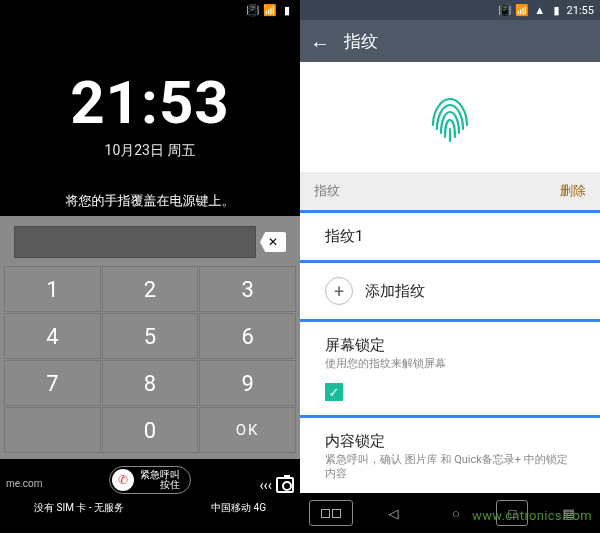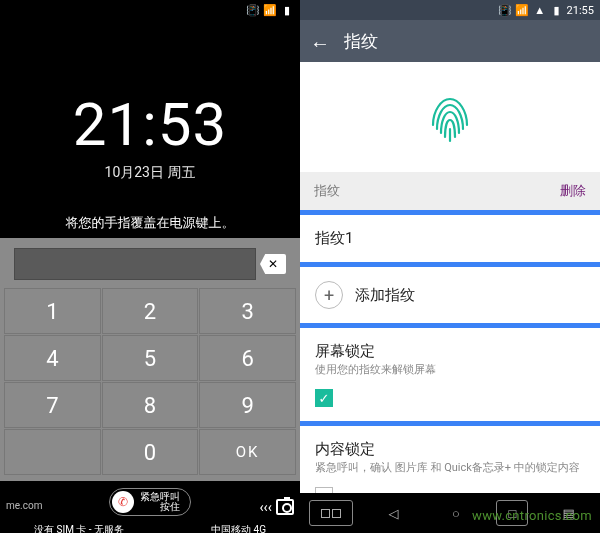--- a/index.html
+++ b/index.html
@@ -4,21 +4,21 @@
 <style>
   *{box-sizing:border-box;margin:0;padding:0;font-family:-apple-system,BlinkMacSystemFont,"Segoe UI",Roboto,sans-serif}
   body{background:#fff;width:600px;height:533px;overflow:hidden;position:relative}
   .wrap{display:flex;width:600px;height:533px}
   .phone{width:300px;height:533px;position:relative;overflow:hidden}
   .left{background:#000;color:#fff}
   .right{background:#f2f2f2;color:#222}
   .status{height:20px;display:flex;align-items:center;justify-content:flex-end;gap:3px;padding:0 6px;font-size:11px}
   .status .ico{width:14px;height:14px;display:inline-flex;align-items:center;justify-content:center}
   
-  .clock{text-align:center;margin-top:69px;font-weight:400;font-size:60px;letter-spacing:1px}
+  .clock{text-align:center;margin-top:47px;font-weight:700;font-size:60px;letter-spacing:1px}
   .date{text-align:center;font-size:14px;margin-top:4px;opacity:.9}
   .hint{text-align:center;font-size:13px;margin-top:32px;margin-bottom:6px}
   .keypad{background:#8a8a8a;padding:10px 0 6px}
   .pinrow{display:flex;align-items:center;justify-content:center;gap:4px;margin:0 14px 8px}
   .pinbox{flex:1;height:32px;background:#5a5a5a;border:1px solid #4a4a4a}
   .bksp{width:26px;height:20px;background:#fff;color:#000;display:flex;align-items:center;justify-content:center;font-size:12px;border-radius:2px;clip-path:polygon(20% 0,100% 0,100% 100%,20% 100%,0 50%)}
   .digits{display:grid;grid-template-columns:repeat(3,1fr);gap:1px;margin:0 4px}
   .key{height:46px;display:flex;align-items:center;justify-content:center;font-size:22px;color:#fff;background:#8a8a8a;border:1px solid #777}
   .key.ok{font-size:15px;letter-spacing:2px}
   .bottombar{height:38px;display:flex;align-items:center;justify-content:center;gap:0;position:relative;margin-top:2px}
@@ -32,22 +32,22 @@
   .cam::after{content:"";position:absolute;top:2px;left:4px;width:6px;height:6px;border:2px solid #fff;border-radius:50%}
   .carrier{display:flex;justify-content:space-between;font-size:10px;padding:2px 34px}
   
   .right .status{color:#fff;background:#3a4452}
   .hdr{background:#4f5866;color:#fff;height:42px;display:flex;align-items:center;gap:14px;padding:0 10px;font-size:17px}
   .hdr .arrow{font-size:20px}
   .fparea{background:#fff;height:110px;display:flex;align-items:center;justify-content:center}
   .fp{width:54px;height:64px;position:relative}
   .fp svg{width:100%;height:100%}
   .section{background:#eee;display:flex;align-items:center;justify-content:space-between;padding:10px 14px;font-size:13px;color:#7a7a7a}
-  .section .del{color:#701a75}
-  .row{background:#fff;padding:14px 15px;font-size:15px;border-top:5px solid #3b82f6;display:flex;align-items:center;gap:12px}
+  .section .del{color:#a16207}
+  .row{background:#fff;padding:14px 25px;font-size:15px;border-top:3px solid #3b82f6;display:flex;align-items:center;gap:12px}
   .row.small{flex-direction:column;align-items:flex-start}
   .row .txtblock{flex:1}
   .row .sub{font-size:11px;color:#888;margin-top:2px;line-height:14px}
   .plus{width:28px;height:28px;border:1px solid #bbb;border-radius:50%;display:flex;align-items:center;justify-content:center;font-size:18px;color:#666}
   .chk{width:18px;height:18px;border:1px solid #bbb;display:flex;align-items:center;justify-content:center;font-size:13px}
   .chk.on{background:#1abc9c;border-color:#1abc9c;color:#fff}
   .navbar{position:absolute;bottom:0;left:0;right:0;height:40px;background:#000;display:flex;align-items:center;justify-content:space-around;color:#bbb}
   .navbtn{width:44px;height:26px;border:1px solid #888;border-radius:3px;display:flex;align-items:center;justify-content:center;font-size:13px;gap:2px}
   .navbtn.tri{border:none}
   .navbtn.sq{width:32px}

